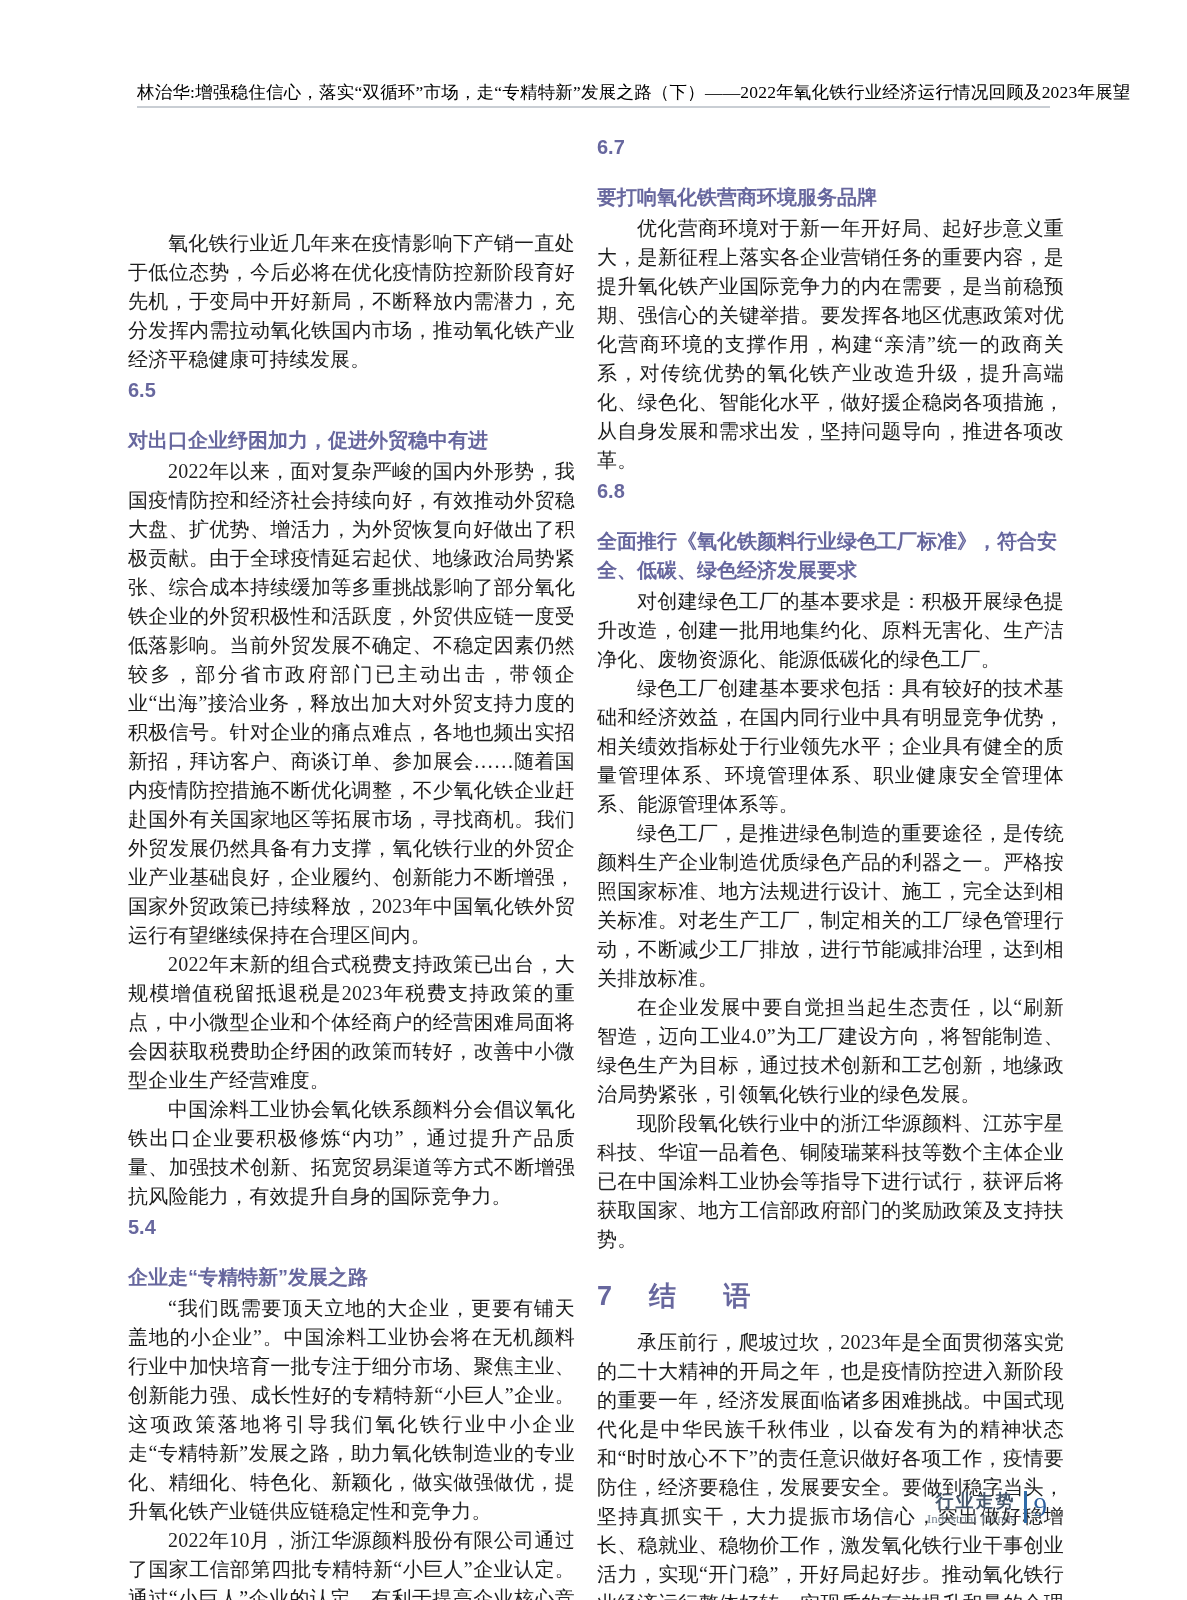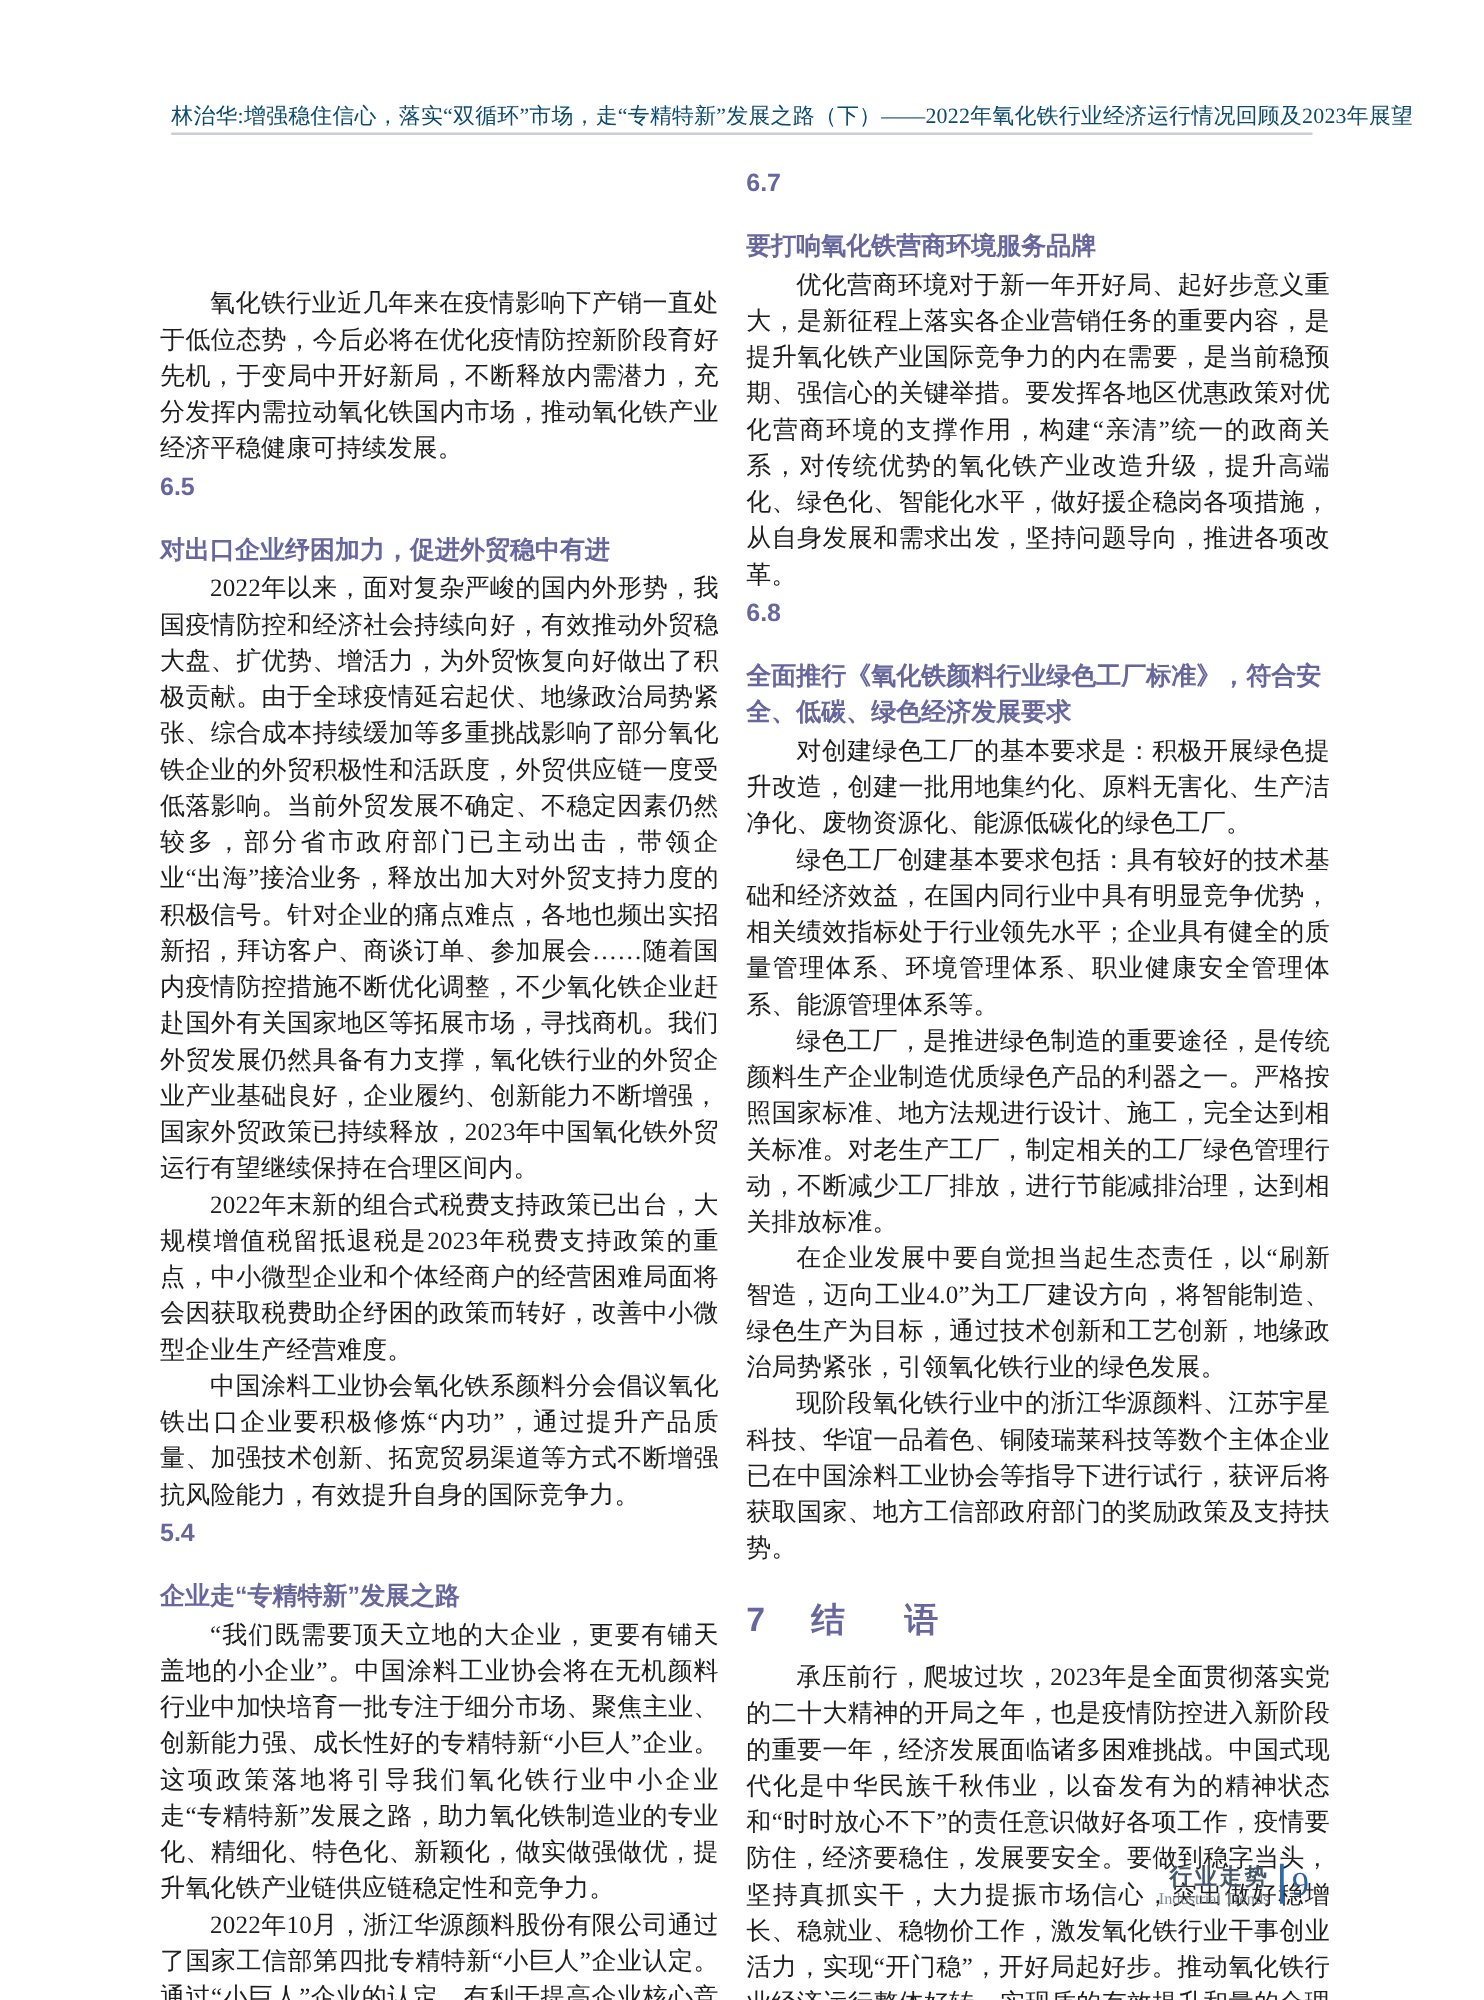--- a/index.html
+++ b/index.html
@@ -11,21 +11,21 @@
     position:relative;
     overflow:hidden;
   }
   .page { position:absolute; inset:0; background:#ffffff; }
 
   
   .running-head {
     position:absolute; top:82px; left:137px; width:913px;
     text-align:center;
     font-size:17.5px; line-height:20px;
-    color:#0c4a6e;
+    color:#000000;
     letter-spacing:0.2px;
     white-space:nowrap;
   }
   .head-rule {
     position:absolute; top:106px; left:137px; width:913px; height:2px;
     background:#c9ced4;
   }
 
   
   .columns {

